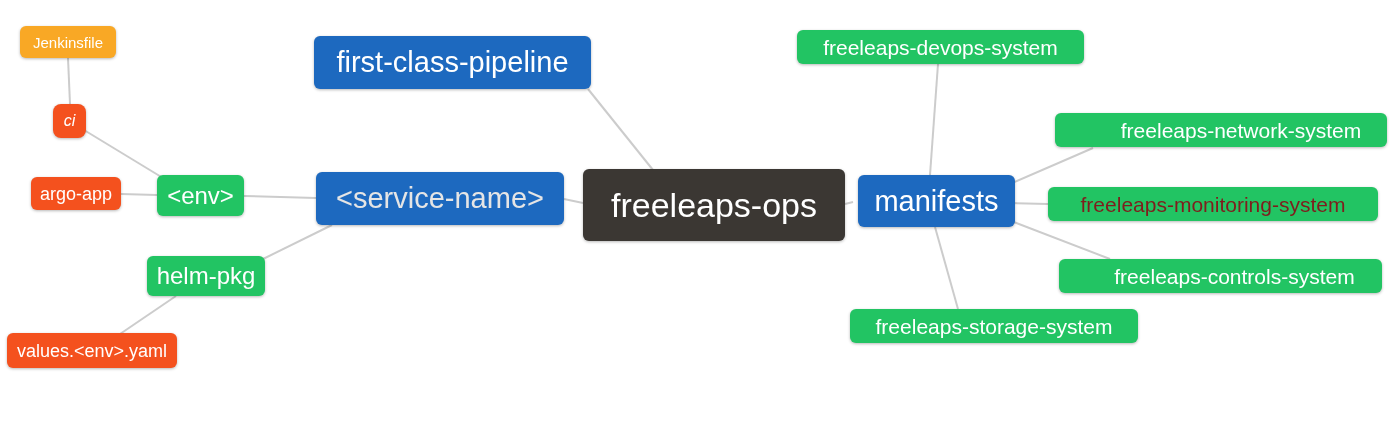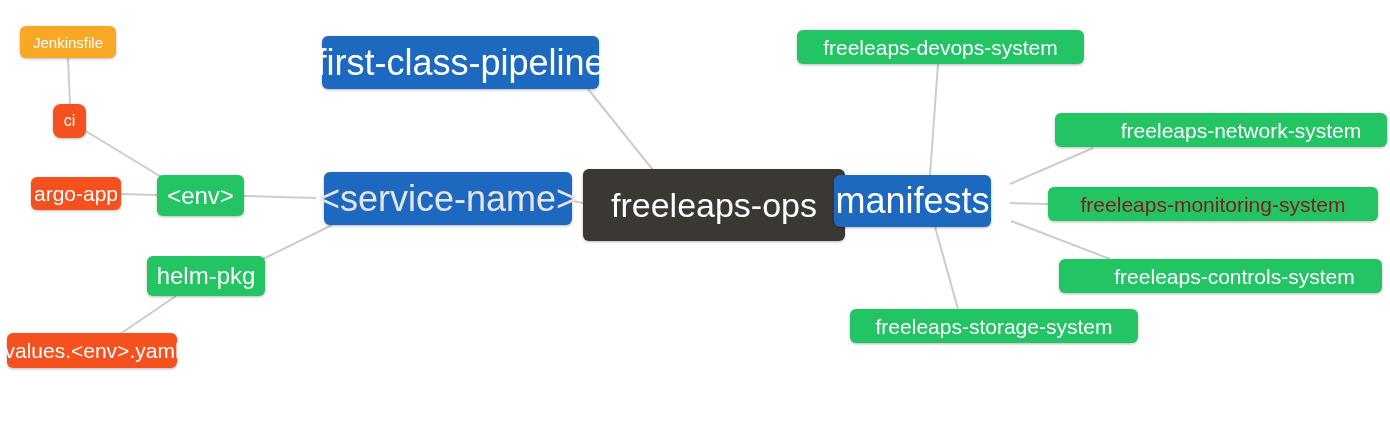--- a/index.html
+++ b/index.html
@@ -27,25 +27,25 @@
     align-items: center;
     justify-content: center;
     color: #ffffff;
     border-radius: 6px;
     box-shadow: 0 1px 3px rgba(0,0,0,0.28);
     white-space: nowrap;
     cursor: default;
     line-height: 1;
   }
   .fs-15 { font-size: 15px; }
-  .fs-16 { font-size: 16px; }
-  .fs-18 { font-size: 21px; }
+  .fs-16 { font-size: 16px; font-style: italic; }
+  .fs-18 { font-size: 18px; }
   .fs-21 { font-size: 21px; }
   .fs-24 { font-size: 24px; }
-  .fs-28 { font-size: 36px; margin-left: 8px; }
+  .fs-28 { font-size: 29px; }
   .fs-34 { font-size: 34px; }
 </style>
 </head>
 <body>
 
 <div class="canvas">
 
   <svg class="edges-svg" viewBox="0 0 1390 421" xmlns="http://www.w3.org/2000/svg">
     <line x1="68" y1="58" x2="70" y2="104" stroke-width="2" stroke="#CCCCCC"></line>
     <line x1="84" y1="130" x2="163" y2="178" stroke-width="2" stroke="#CCCCCC"></line>
@@ -74,21 +74,21 @@
   <div class="node fs-24" style="left: 147px; top: 256px; width: 118px; height: 40px; background-color: rgb(34, 196, 99); color: rgb(255, 255, 255);">helm-pkg</div>
 
   <div class="node fs-18" style="left: 7px; top: 333px; width: 170px; height: 35px; background-color: rgb(244, 81, 30); color: rgb(255, 255, 255);">values.&lt;env&gt;.yaml</div>
 
   <div class="node fs-28" style="left: 314px; top: 36px; width: 277px; height: 53px; background-color: rgb(29, 105, 191); color: rgb(255, 255, 255);">first-class-pipeline</div>
 
   <div class="node fs-28" style="left: 316px; top: 172px; width: 248px; height: 53px; background-color: rgb(29, 105, 191); color: #e5e5e5;">&lt;service-name&gt;</div>
 
   <div class="node fs-34" style="left: 583px; top: 169px; width: 262px; height: 72px; background-color: rgb(59, 55, 51); color: rgb(255, 255, 255);">freeleaps-ops</div>
 
-  <div class="node fs-28" style="left: 826px; top: 175px; width: 157px; height: 52px; background-color: rgb(29, 105, 191); color: rgb(255, 255, 255);">manifests</div>
+  <div class="node fs-28" style="left: 858px; top: 175px; width: 157px; height: 52px; background-color: rgb(29, 105, 191); color: rgb(255, 255, 255);">manifests</div>
 
   <div class="node fs-21" style="left: 797px; top: 30px; width: 287px; height: 34px; background-color: rgb(34, 196, 99); color: rgb(255, 255, 255);">freeleaps-devops-system</div>
 
   <div class="node fs-21" style="left: 1055px; top: 113px; width: 292px; height: 34px; background-color: rgb(34, 196, 99); color: rgb(255, 255, 255); padding-left: 40px;">freeleaps-network-system</div>
 
   <div class="node fs-21" style="left: 1048px; top: 187px; width: 330px; height: 34px; background-color: rgb(34, 196, 99); color: #7f1d1d;">freeleaps-monitoring-system</div>
 
   <div class="node fs-21" style="left: 1059px; top: 259px; width: 295px; height: 34px; background-color: rgb(34, 196, 99); color: rgb(255, 255, 255); padding-left: 28px;">freeleaps-controls-system</div>
 
   <div class="node fs-21" style="left: 850px; top: 309px; width: 288px; height: 34px; background-color: rgb(34, 196, 99); color: rgb(255, 255, 255);">freeleaps-storage-system</div>

